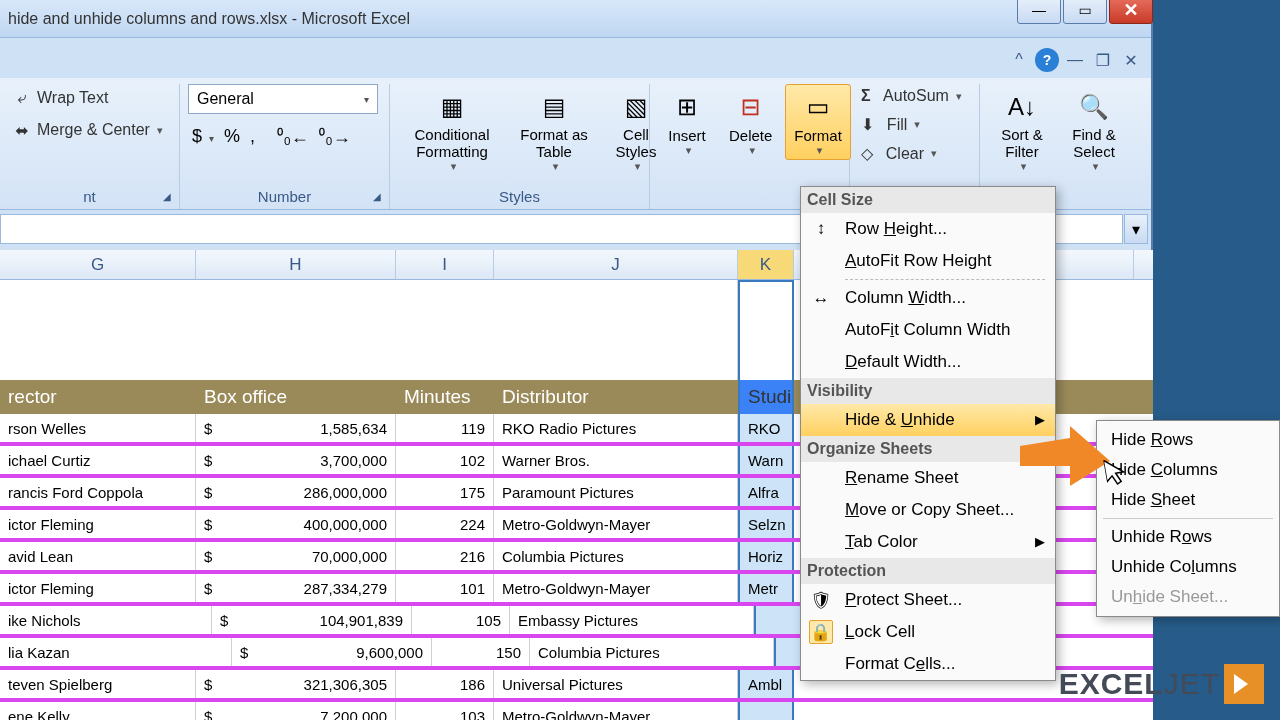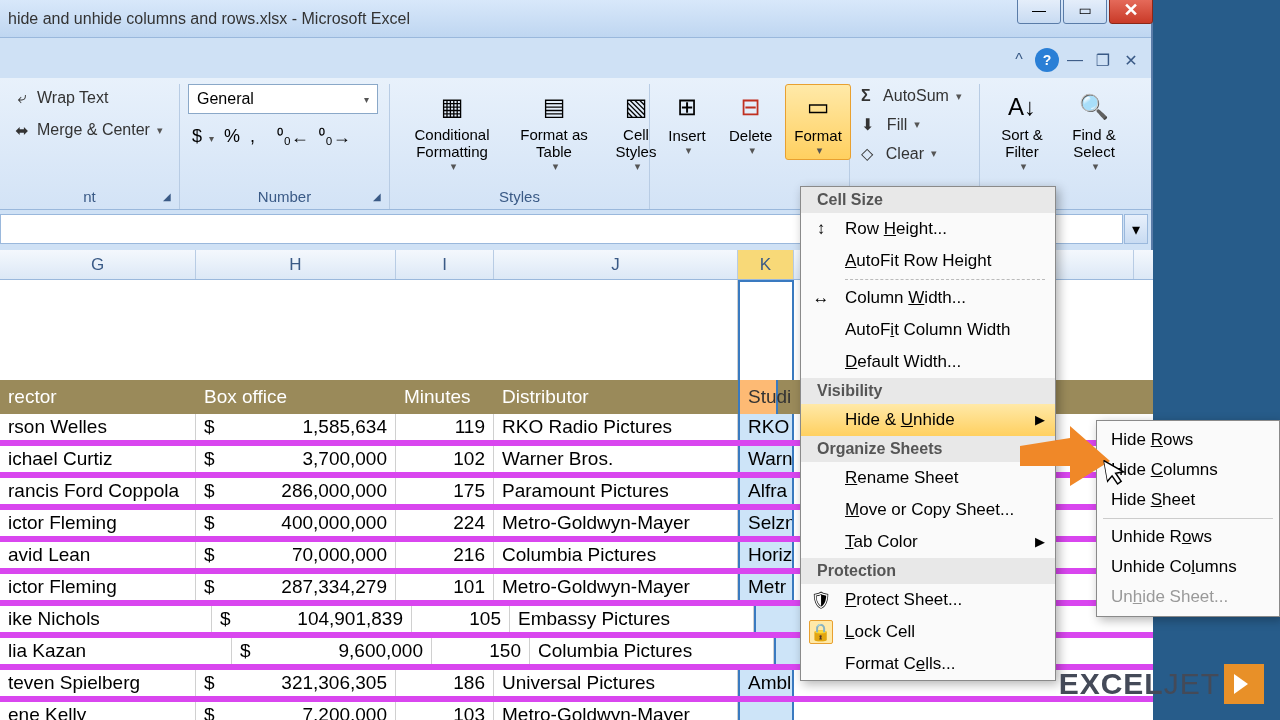--- a/index.html
+++ b/index.html
@@ -35,29 +35,29 @@
 .num-row { display: flex; gap: 10px; align-items: center; padding: 6px 4px; font-size: 18px; }
 
 .dropdown-arrow::after { content: "▾"; font-size: 11px; margin-left: 3px; color: #555; }
 
 .sheet-area { position: absolute; left: 0; top: 250px; width: 1153px; height: 470px; background: #fff; }
 .col-headers { display: flex; height: 30px; background: linear-gradient(#f4f8fd,#dce8f6); border-bottom: 1px solid #9ab8dc; }
 .col-h { border-right: 1px solid #b8cce4; display: flex; align-items: center; justify-content: center; font-size: 17px; color: #3a5a86; }
 .col-h.sel { background: #f8d978; }
 .table-header { display: flex; background: #9a8a5a; color: #fff; height: 34px; font-size: 19px; }
 .th-cell { padding: 4px 8px; display: flex; align-items: center; }
-.data-row { display: flex; height: 32px; font-size: 19px; border-bottom: 6px solid #d946ef; }
+.data-row { display: flex; height: 32px; font-size: 15px; border-bottom: 4px solid #d946ef; }
 .td-cell { padding: 2px 8px; border-right: 1px solid #d0d0d0; display: flex; align-items: center; overflow: hidden; white-space: nowrap; }
 .sel-col { background: #cde4f8; border-left: 2px solid #3a7ac0; border-right: 2px solid #3a7ac0; }
 .sel-col.top { border-top: 2px solid #3a7ac0; background: #fff; }
 
 .gap-row { height: 100px; }
 
 .format-menu { position: absolute; left: 800px; top: 186px; width: 256px; background: #fafafa; border: 1px solid #8a8a8a; box-shadow: 3px 3px 10px rgba(0,0,0,0.3); font-size: 17px; z-index: 100; }
-.menu-sect { background: #e8e8e8; color: #555; font-weight: bold; padding: 4px 16px; font-size: 16px; }
+.menu-sect { background: #e8e8e8; color: #555; font-weight: bold; padding: 4px 6px; font-size: 16px; }
 .menu-item { padding: 6px 10px 6px 44px; position: relative; }
 .menu-item.hl { background: linear-gradient(#ffe9a8,#ffd060); }
 .menu-item .mi-icon { position: absolute; left: 8px; top: 4px; width: 24px; height: 24px; display: flex; align-items: center; justify-content: center; }
 .menu-item .arrow { position: absolute; right: 10px; top: 8px; font-size: 13px; }
 .menu-sep { border-top: 1px dashed #bbb; margin: 2px 10px 2px 44px; }
 
 .submenu { position: absolute; left: 1096px; top: 420px; width: 184px; background: #fafafa; border: 1px solid #8a8a8a; box-shadow: 3px 3px 10px rgba(0,0,0,0.3); font-size: 17px; z-index: 101; padding: 4px 0; }
 .sub-item { padding: 5px 14px; }
 .sub-item.dis { color: #999; }
 .sub-sep { border-top: 1px solid #ccc; margin: 3px 6px; }
@@ -222,21 +222,21 @@
           <div style="width:738px;border-right:1px solid #d0d0d0"></div>
           <div class="sel-col top" style="width:56px;height:100%"></div>
         </div>
     </div>
 
     <div class="table-header">
       <div class="th-cell" style="width:196px">rector</div>
       <div class="th-cell" style="width:200px">Box office</div>
       <div class="th-cell" style="width:98px">Minutes</div>
       <div class="th-cell" style="width:244px">Distributor</div>
-      <div class="th-cell sel-col" style="width:40px;color:#333;background:#fdba74">Studi</div>
+      <div class="th-cell sel-col" style="width:56px;color:#333;background:#3b82f6">Studi</div>
     </div>
 
     <div id="data-rows">
         <div class="data-row">
           <div class="td-cell" style="width:196px">rson Welles</div>
           <div class="td-cell" style="width:200px">
             <span style="width:20px">$</span>
             <span style="flex:1;text-align:right">1,585,634</span>
           </div>
           <div class="td-cell" style="width:98px;justify-content:flex-end">119</div>

